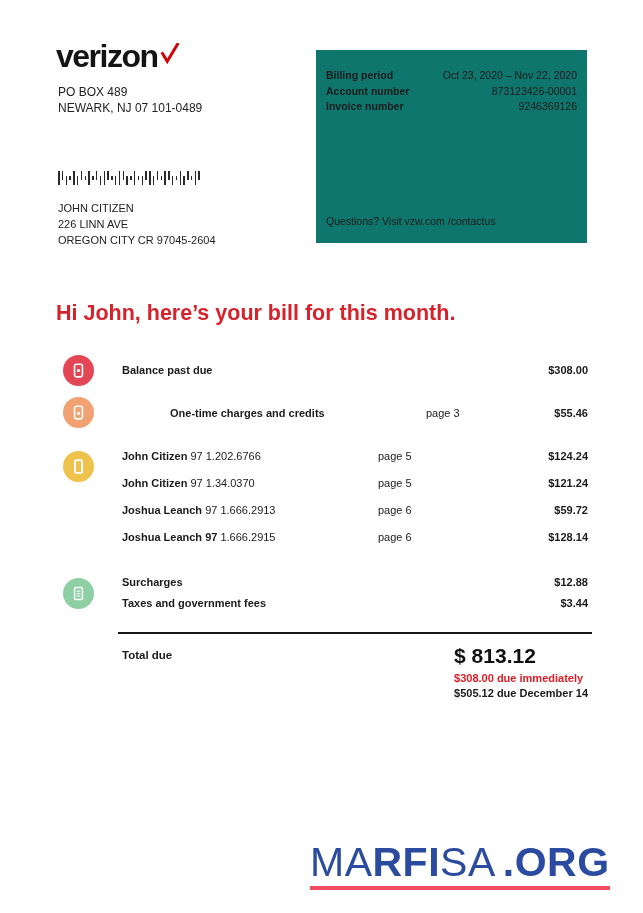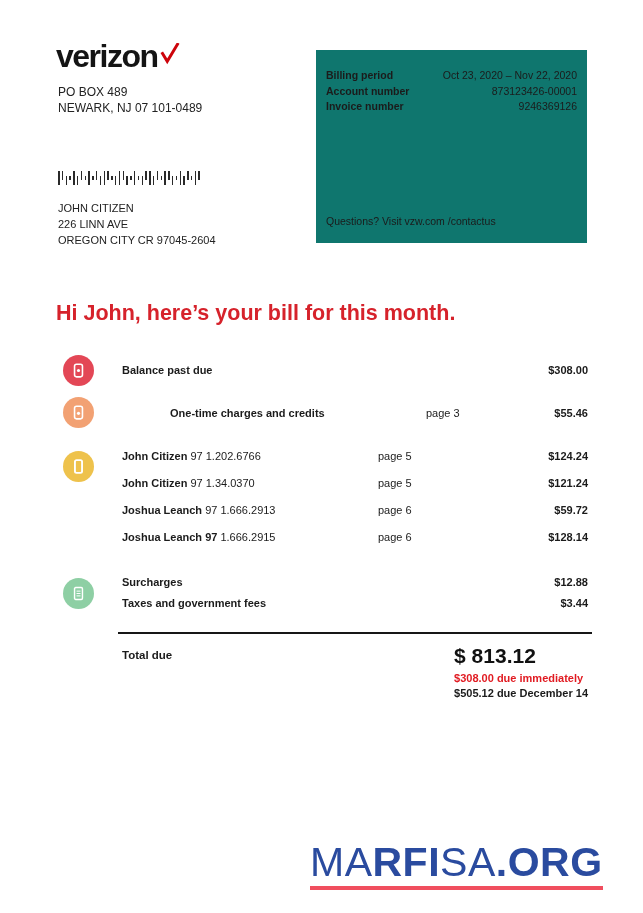--- a/index.html
+++ b/index.html
@@ -205,15 +205,15 @@
 
 <div class="divider"></div>
 <div class="total-label">Total due</div>
 <div class="total-block">
   <div class="total-amount">$ 813.12</div>
   <div class="due-now" id="due-now" style="color: rgb(225, 27, 34);">$308.00 due immediately</div>
   <div class="due-later">$505.12 due December 14</div>
 </div>
 
 <div class="watermark">
-  <div class="wm-text" id="wm-text" style="color: rgb(42, 75, 159);"><span style="font-weight: 400;">MA</span><span style="font-weight: 700;">RFI</span><span style="font-weight: 400;">SA</span><span style="font-weight: 700;">.ORG</span></div>
+  <div class="wm-text" id="wm-text" style="color: rgb(42, 75, 159);"><span style="font-weight: 400;">MA</span><span style="font-weight: 700;">RFI</span><span style="font-weight: 400;">SA</span><span style="font-weight: 700; margin-left: 7px;">.ORG</span></div>
   <div class="wm-underline" id="wm-underline" style="background: rgb(240, 78, 94);"></div>
 </div>
 
 </body></html>

